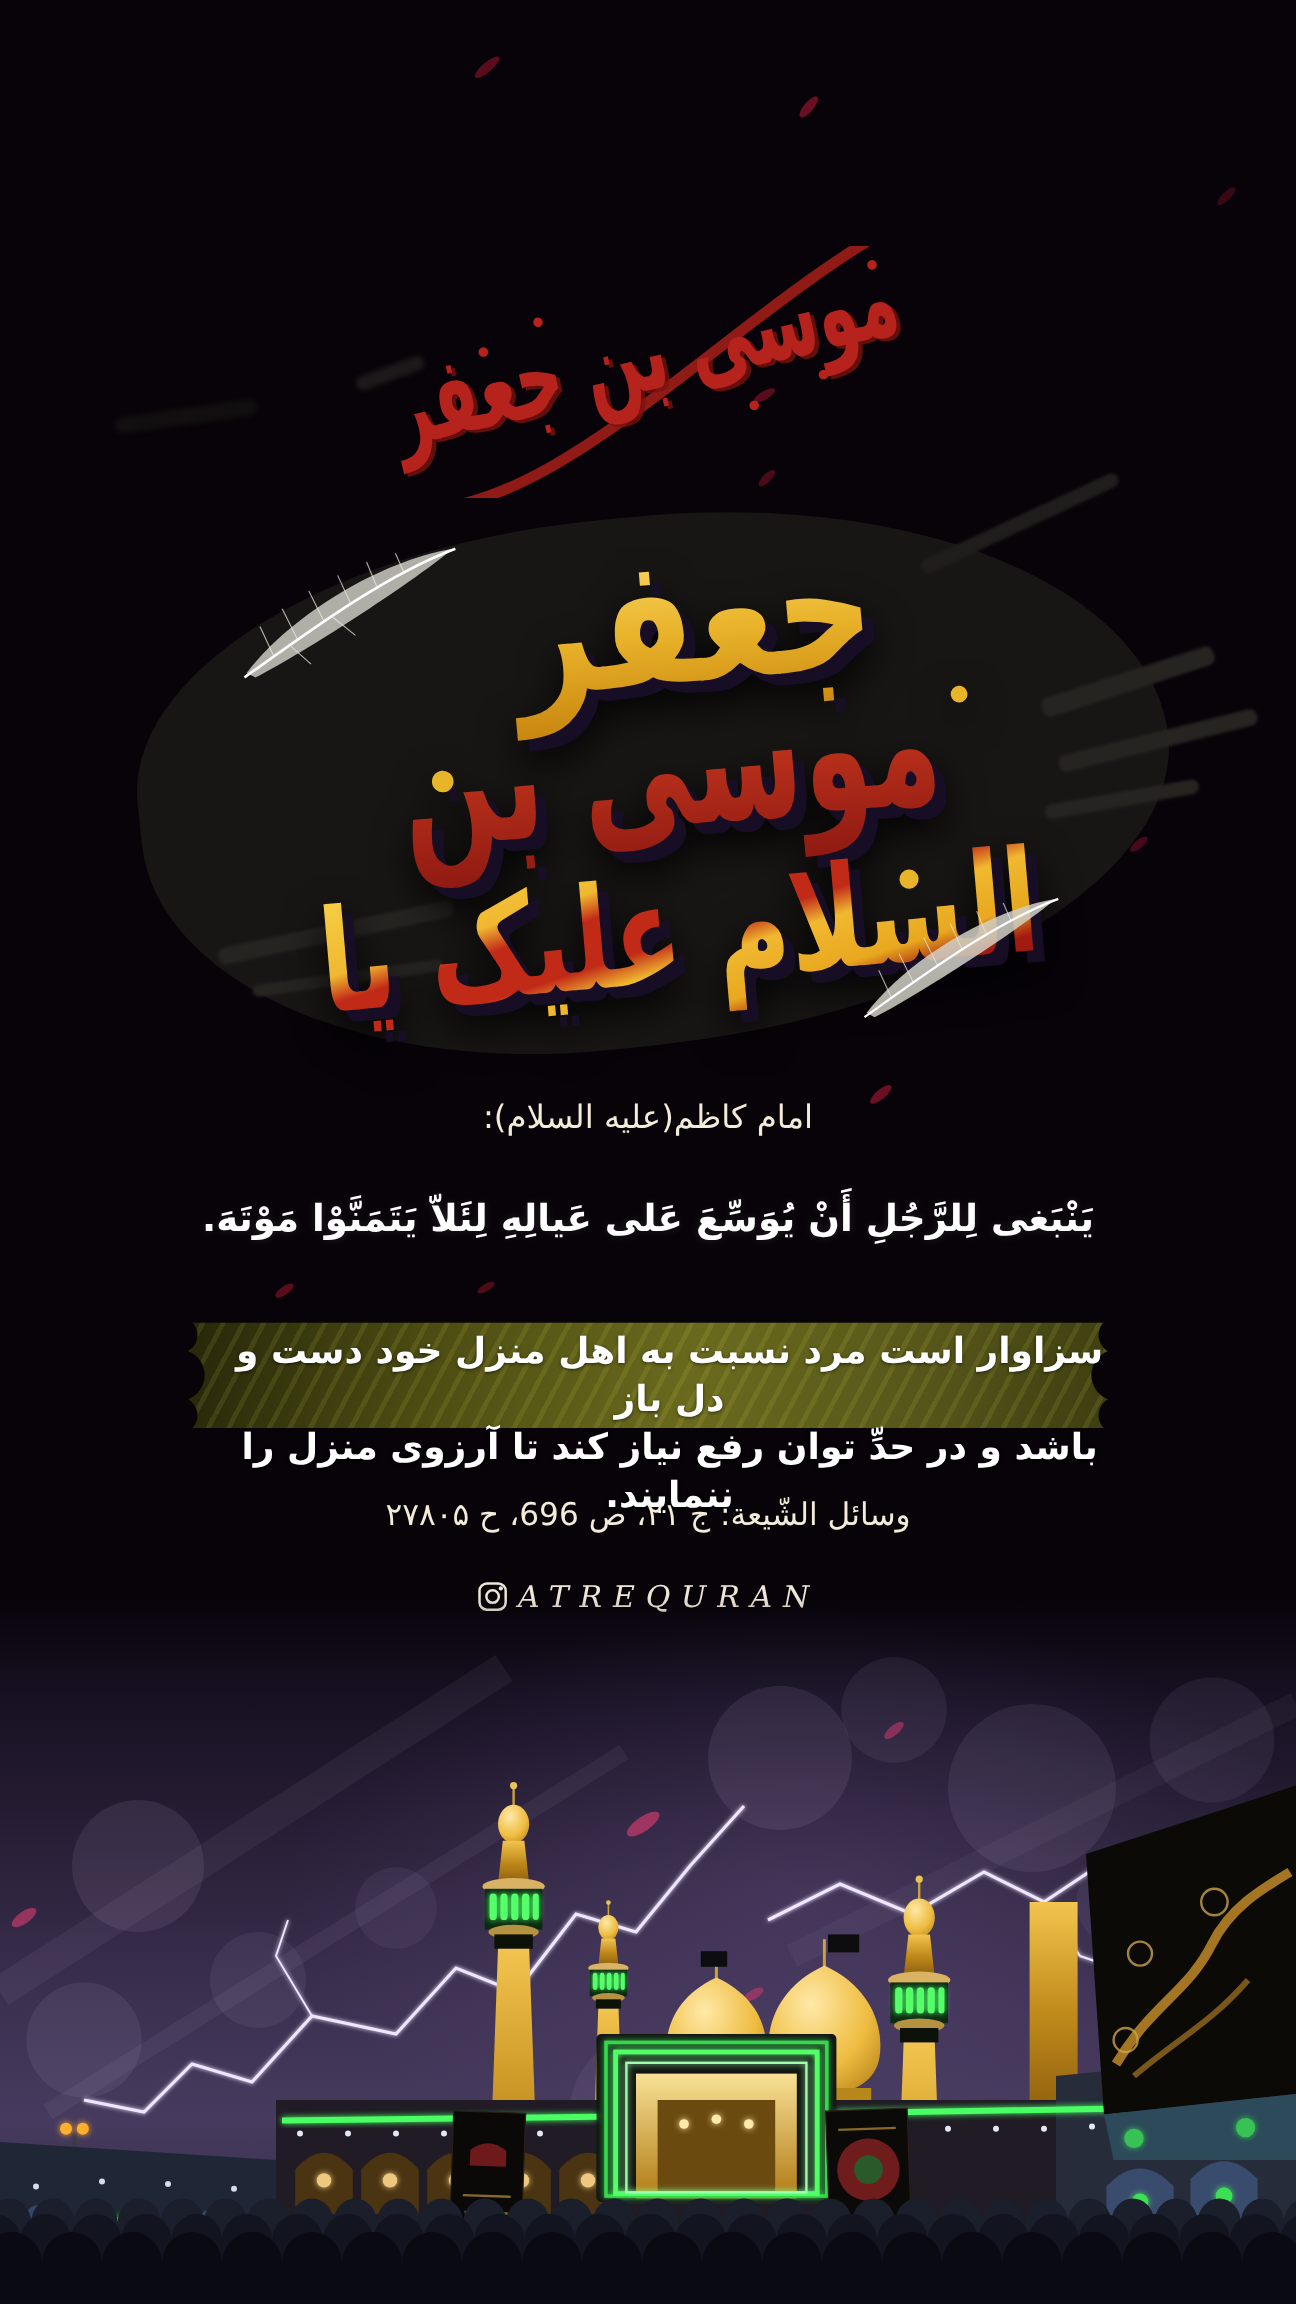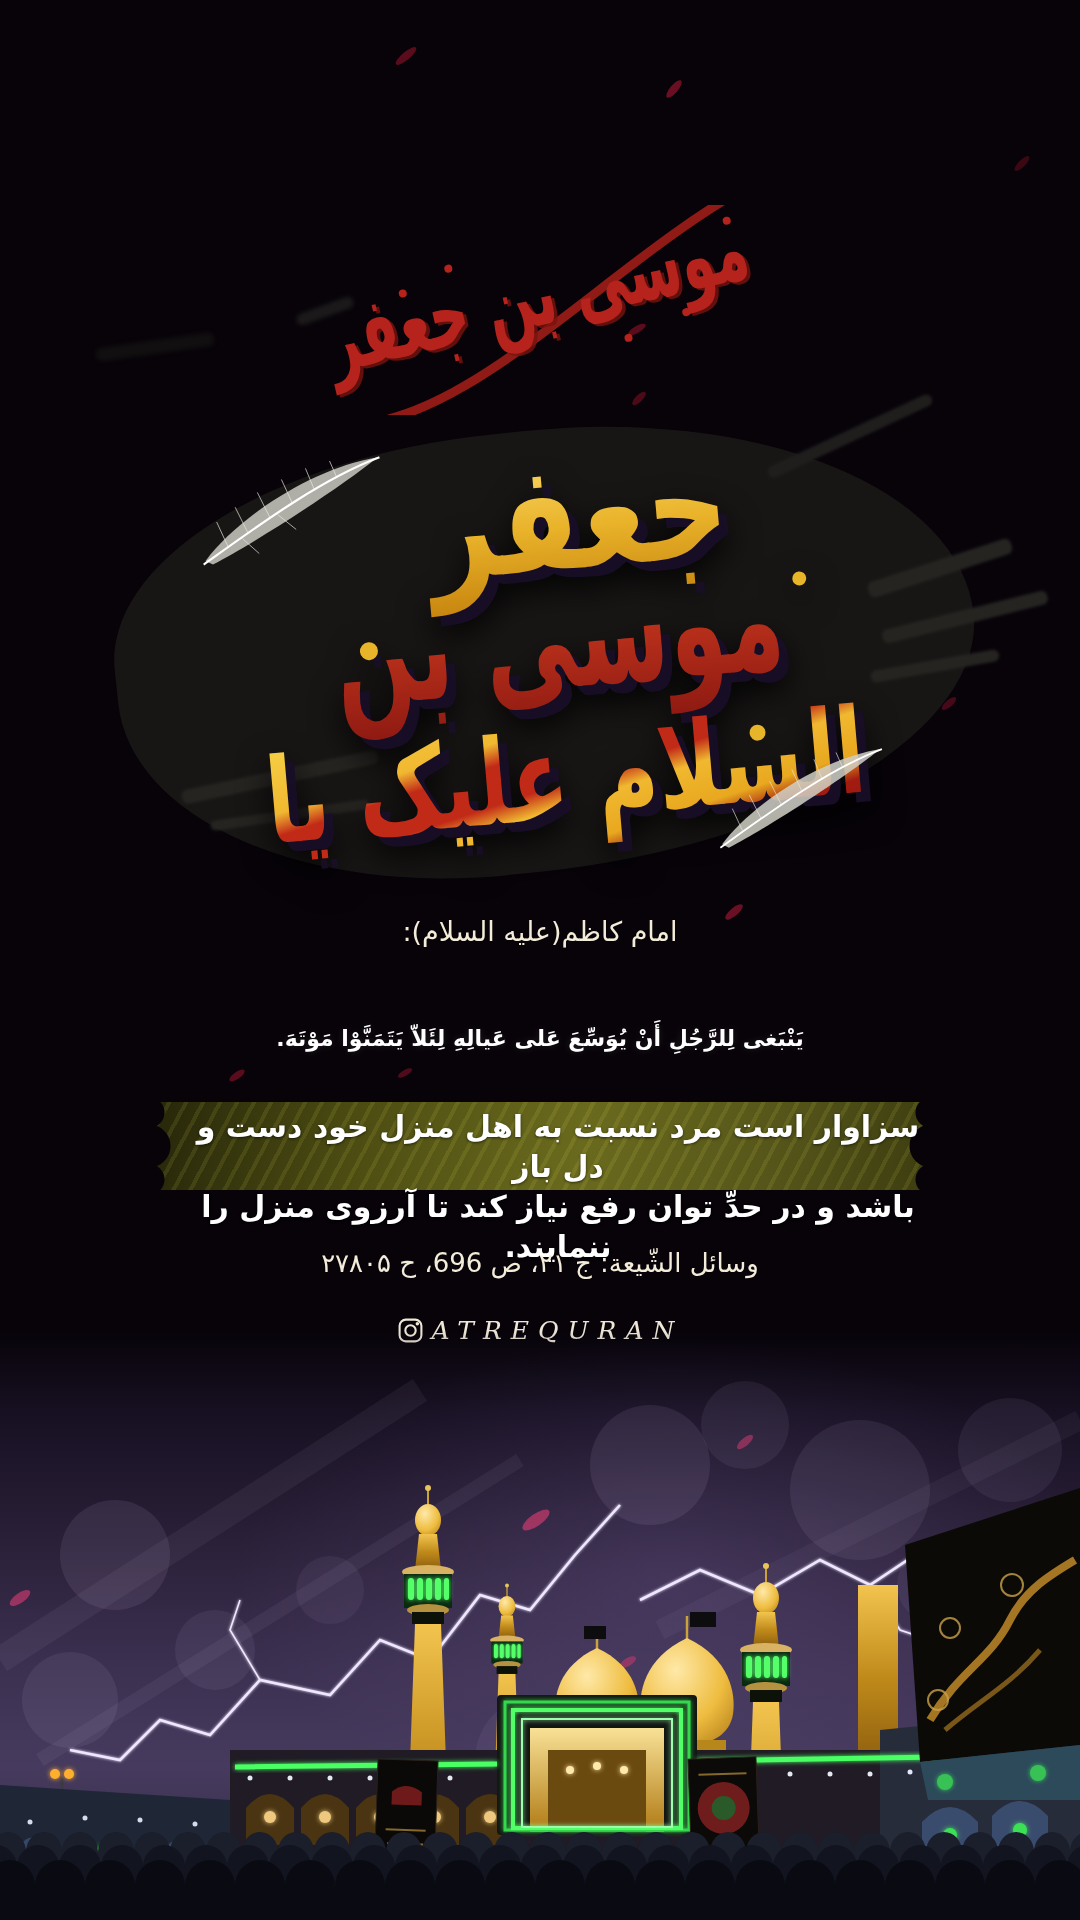--- a/index.html
+++ b/index.html
@@ -13,21 +13,21 @@
   .art{position:absolute;left:105px;top:400px;width:900px;height:500px;}
   .blob{position:absolute;left:10px;top:30px;width:860px;height:440px;background:#181615;
     border-radius:48% 52% 55% 45%/46% 54% 50% 50%;transform:rotate(-6deg);}
   .streak{position:absolute;background:#262421;border-radius:6px;filter:blur(1.5px);}
   .feather{position:absolute;}
   .main-callig{position:absolute;left:125px;top:20px;width:650px;height:470px;
     filter:drop-shadow(0 12px 16px rgba(0,0,0,.85));}
   
   .line-center{position:absolute;left:0;width:1080px;text-align:center;color:#f3ecd8;}
   .imam{top:916px;font-size:27px;letter-spacing:.5px;}
-  .quote{top:1026px;font-size:22px;font-weight:bold;color:#ffffff;
+  .quote{top:998px;font-size:31px;font-weight:bold;color:#ffffff;
     text-shadow:0 0 8px rgba(255,255,255,.12);}
   .fa-panel{position:absolute;left:150px;top:1102px;width:780px;height:88px;border-radius:10px;
     background:
       repeating-linear-gradient(118deg, rgba(235,235,90,.10) 0 4px, rgba(0,0,0,0) 4px 15px),
       linear-gradient(100deg,#26260a 0%,#4e4e13 28%,#6a6a1e 55%,#55551a 80%,#3c3c10 100%);}
   .orn{position:absolute;top:0;bottom:0;width:44px;}
   .orn.l{left:-1px;background:
       radial-gradient(circle at 0% 12%, #070309 15px, rgba(0,0,0,0) 16px),
       radial-gradient(circle at 0% 88%, #070309 15px, rgba(0,0,0,0) 16px),
       radial-gradient(circle at 0% 50%, #070309 21px, rgba(0,0,0,0) 22px);}

